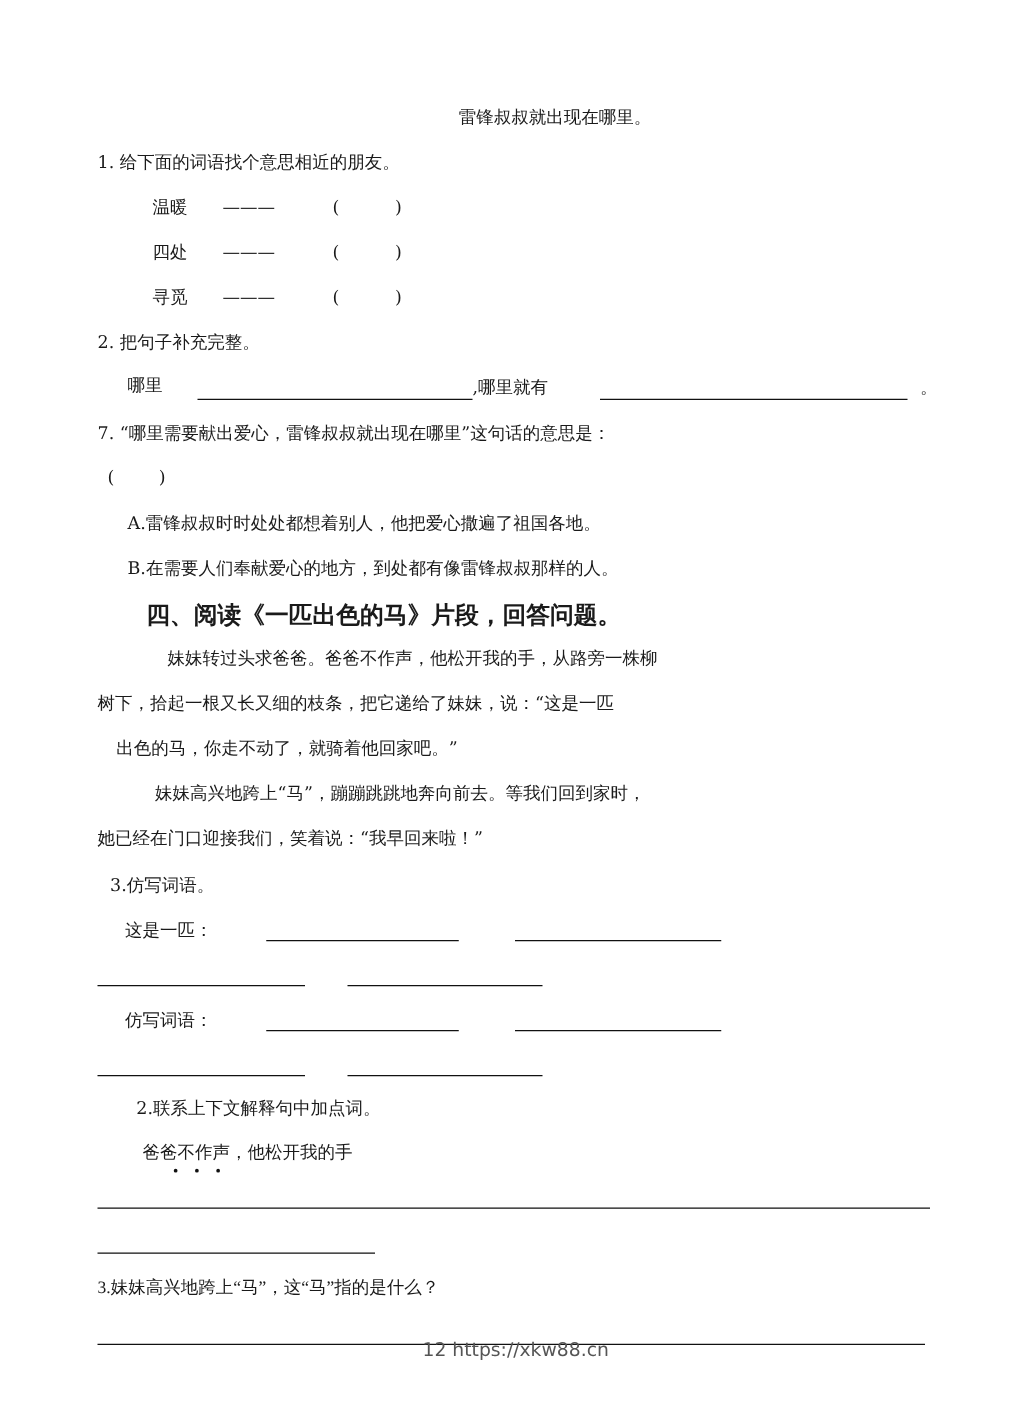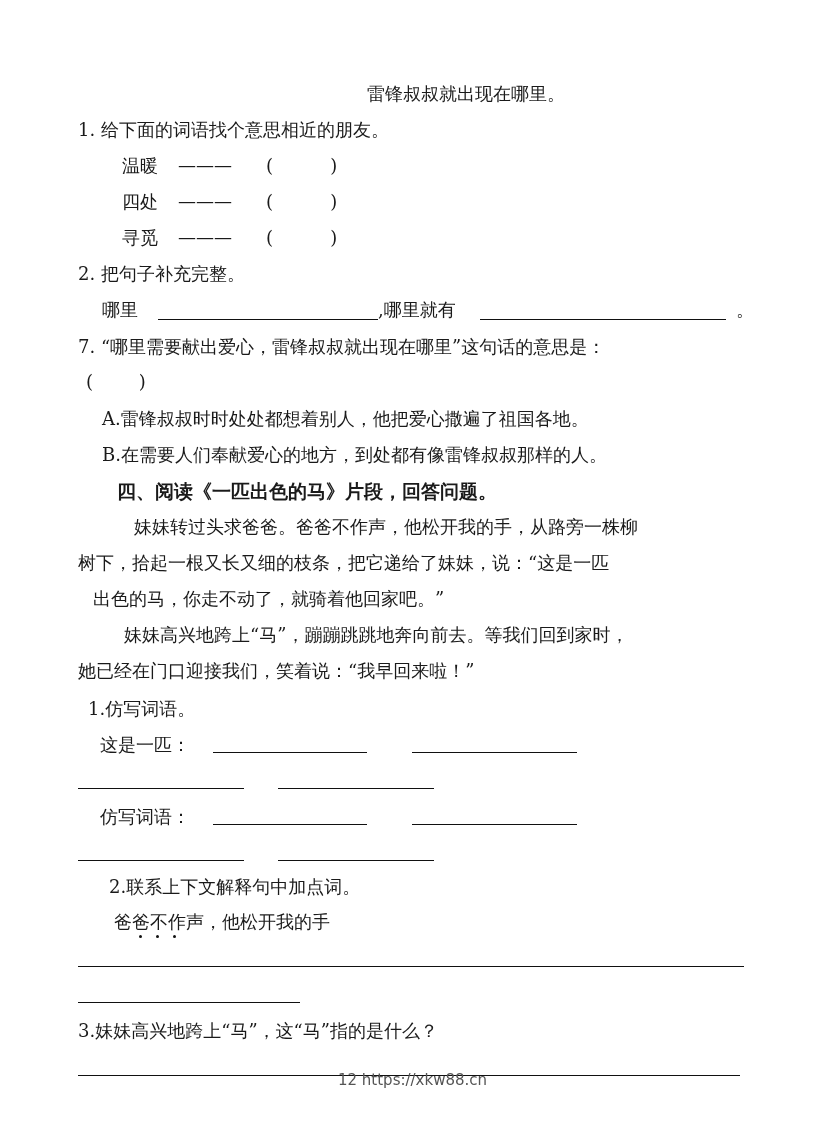--- a/index.html
+++ b/index.html
@@ -2,21 +2,21 @@
 <html><head>
   <meta charset="utf-8">
   <style>
     html, body { margin: 0; padding: 0; background: #ffffff; }
     body {
       width: 827px; height: 1122px; position: relative; overflow: hidden;
       font-family: "DejaVu Serif", "Liberation Serif", serif;
       color: #1a1a1a;
     }
     .abs { position: absolute; white-space: nowrap; }
-    .t { font-size: 18px; line-height: 24px; }
+    .t { font-size: 14px; line-height: 24px; }
     .b { font-family: "DejaVu Sans", "Liberation Sans", sans-serif; font-weight: bold; font-size: 19px; margin-left: 31px; }
     .line { position: absolute; height: 0; border-top: 1.4px solid #111; }
     .dot { position: absolute; width: 3px; height: 3px; border-radius: 50%; background: #111; }
     .footer { font-family: "DejaVu Sans", "Liberation Sans", sans-serif; font-size: 15px; color: #555; text-align: center; }
   </style>
 </head>
 <body>
 
 <div class="abs t" style="left:367px; top:82px;">雷锋叔叔就出现在哪里。</div>
 
@@ -49,36 +49,36 @@
 <div class="abs t" style="left:102px; top:407px;">A.雷锋叔叔时时处处都想着别人，他把爱心撒遍了祖国各地。</div>
 <div class="abs t" style="left:102px; top:443px;">B.在需要人们奉献爱心的地方，到处都有像雷锋叔叔那样的人。</div>
 
 <div class="abs b" style="left:86px; top:479px;">四、阅读《一匹出色的马》片段，回答问题。</div>
 <div class="abs t" style="left:134px; top:515px;">妹妹转过头求爸爸。爸爸不作声，他松开我的手，从路旁一株柳</div>
 <div class="abs t" style="left:78px; top:551px;">树下，拾起一根又长又细的枝条，把它递给了妹妹，说：“这是一匹</div>
 <div class="abs t" style="left:78px; top:587px;margin-left:15px;">出色的马，你走不动了，就骑着他回家吧。”</div>
 <div class="abs t" style="left:124px; top:623px;">妹妹高兴地跨上“马”，蹦蹦跳跳地奔向前去。等我们回到家时，</div>
 <div class="abs t" style="left:78px; top:659px;">她已经在门口迎接我们，笑着说：“我早回来啦！”</div>
 
-<div class="abs t" style="left:88px; top:697px;">1.仿写词语。</div>
+<div class="abs t" style="left:88px; top:697px;">3.仿写词语。</div>
 <div class="abs t" style="left:100px; top:733px;">这是一匹：</div>
 <div class="line" style="left:213px; top:752px; width:154px;"></div>
 <div class="line" style="left:412px; top:752px; width:165px;"></div>
 <div class="line" style="left:78px; top:788px; width:166px;"></div>
 <div class="line" style="left:278px; top:788px; width:156px;"></div>
 <div class="abs t" style="left:100px; top:805px;">仿写词语：</div>
 <div class="line" style="left:213px; top:824px; width:154px;"></div>
 <div class="line" style="left:412px; top:824px; width:165px;"></div>
 <div class="line" style="left:78px; top:860px; width:166px;"></div>
 <div class="line" style="left:278px; top:860px; width:156px;"></div>
 
 <div class="abs t" style="left:73px; top:875px;margin-left:36px;">2.联系上下文解释句中加点词。</div>
 <div class="abs t" style="left:114px; top:910px;">爸爸不作声，他松开我的手</div>
 <div class="dot" style="left:139px; top:935px;"></div>
 <div class="dot" style="left:156px; top:935px;"></div>
 <div class="dot" style="left:173px; top:935px;"></div>
 <div class="line" style="left:78px; top:966px; width:666px;"></div>
 <div class="line" style="left:78px; top:1002px; width:222px;"></div>
 
-<div class="abs t" style="left:78px; top:1019px;">3.妹妹高兴地跨上“马”，这“马”指的是什么？</div>
+<div class="abs t" style="left:78px; top:1019px;font-family:Liberation Serif, serif;">3.妹妹高兴地跨上“马”，这“马”指的是什么？</div>
 <div class="line" style="left:78px; top:1075px; width:662px;"></div>
 
 <div class="abs footer" style="left:338px; top:1071px;">12 https://xkw88.cn</div>
 
 </body></html>

